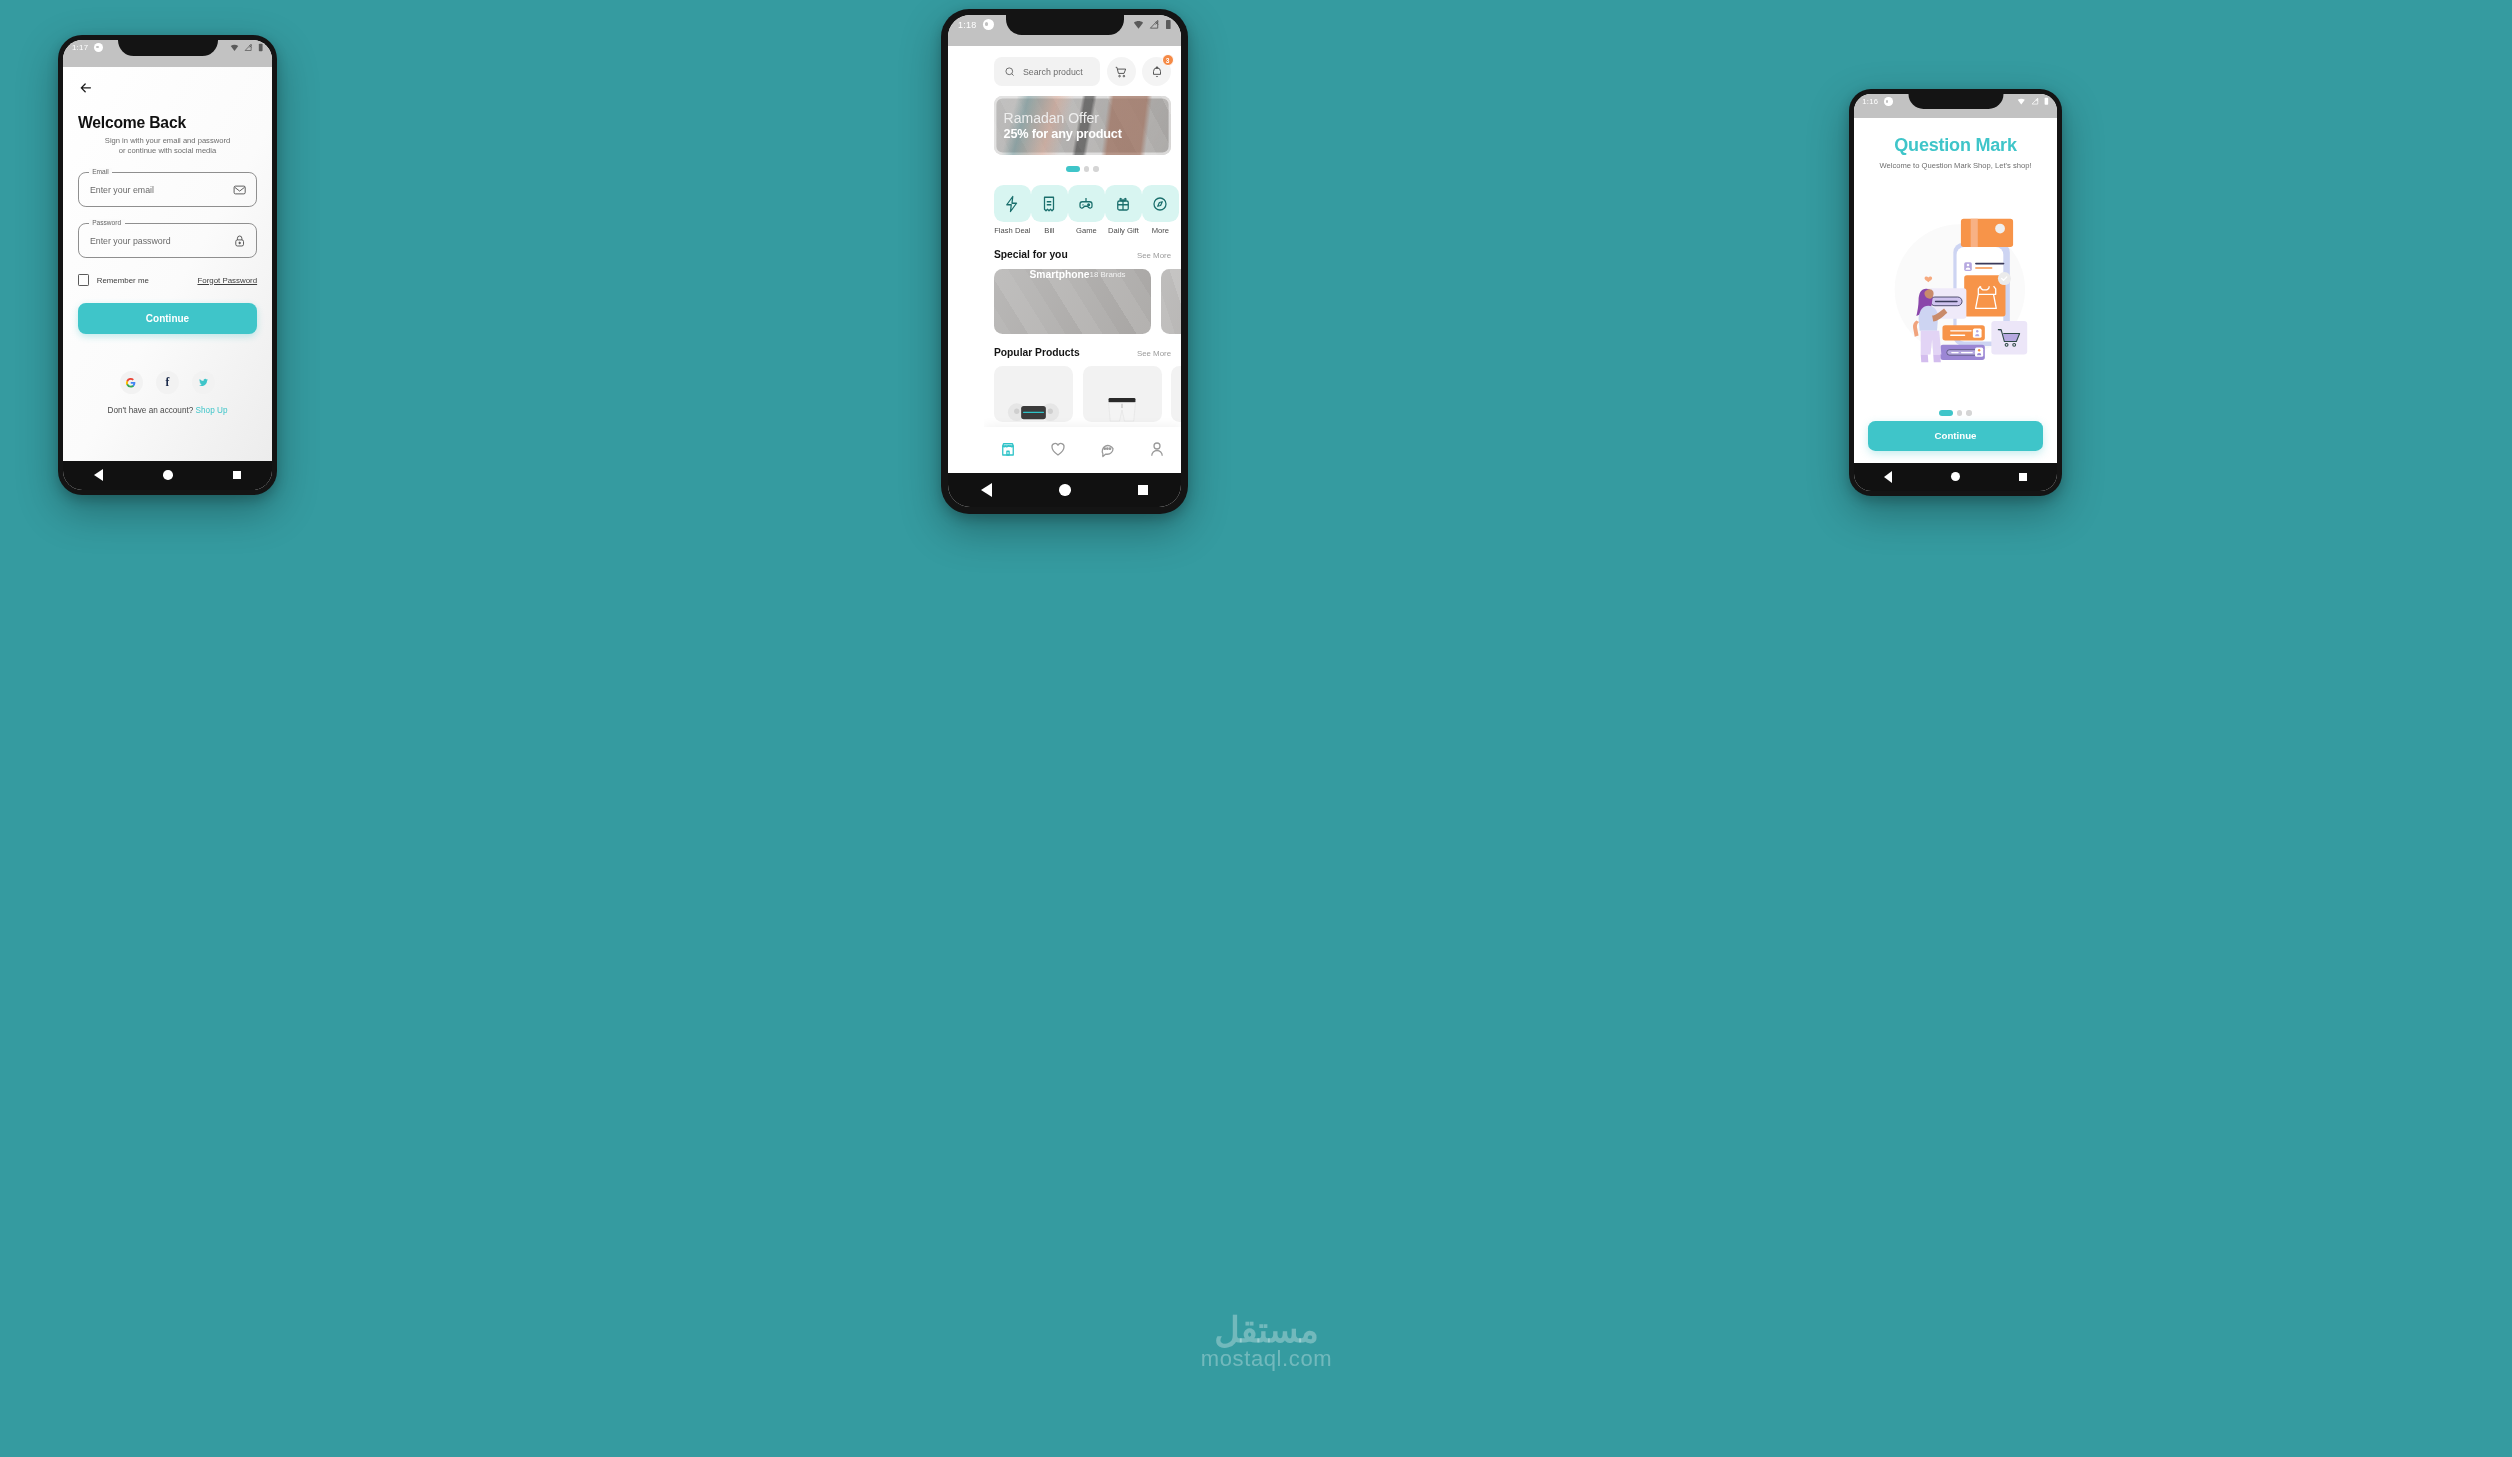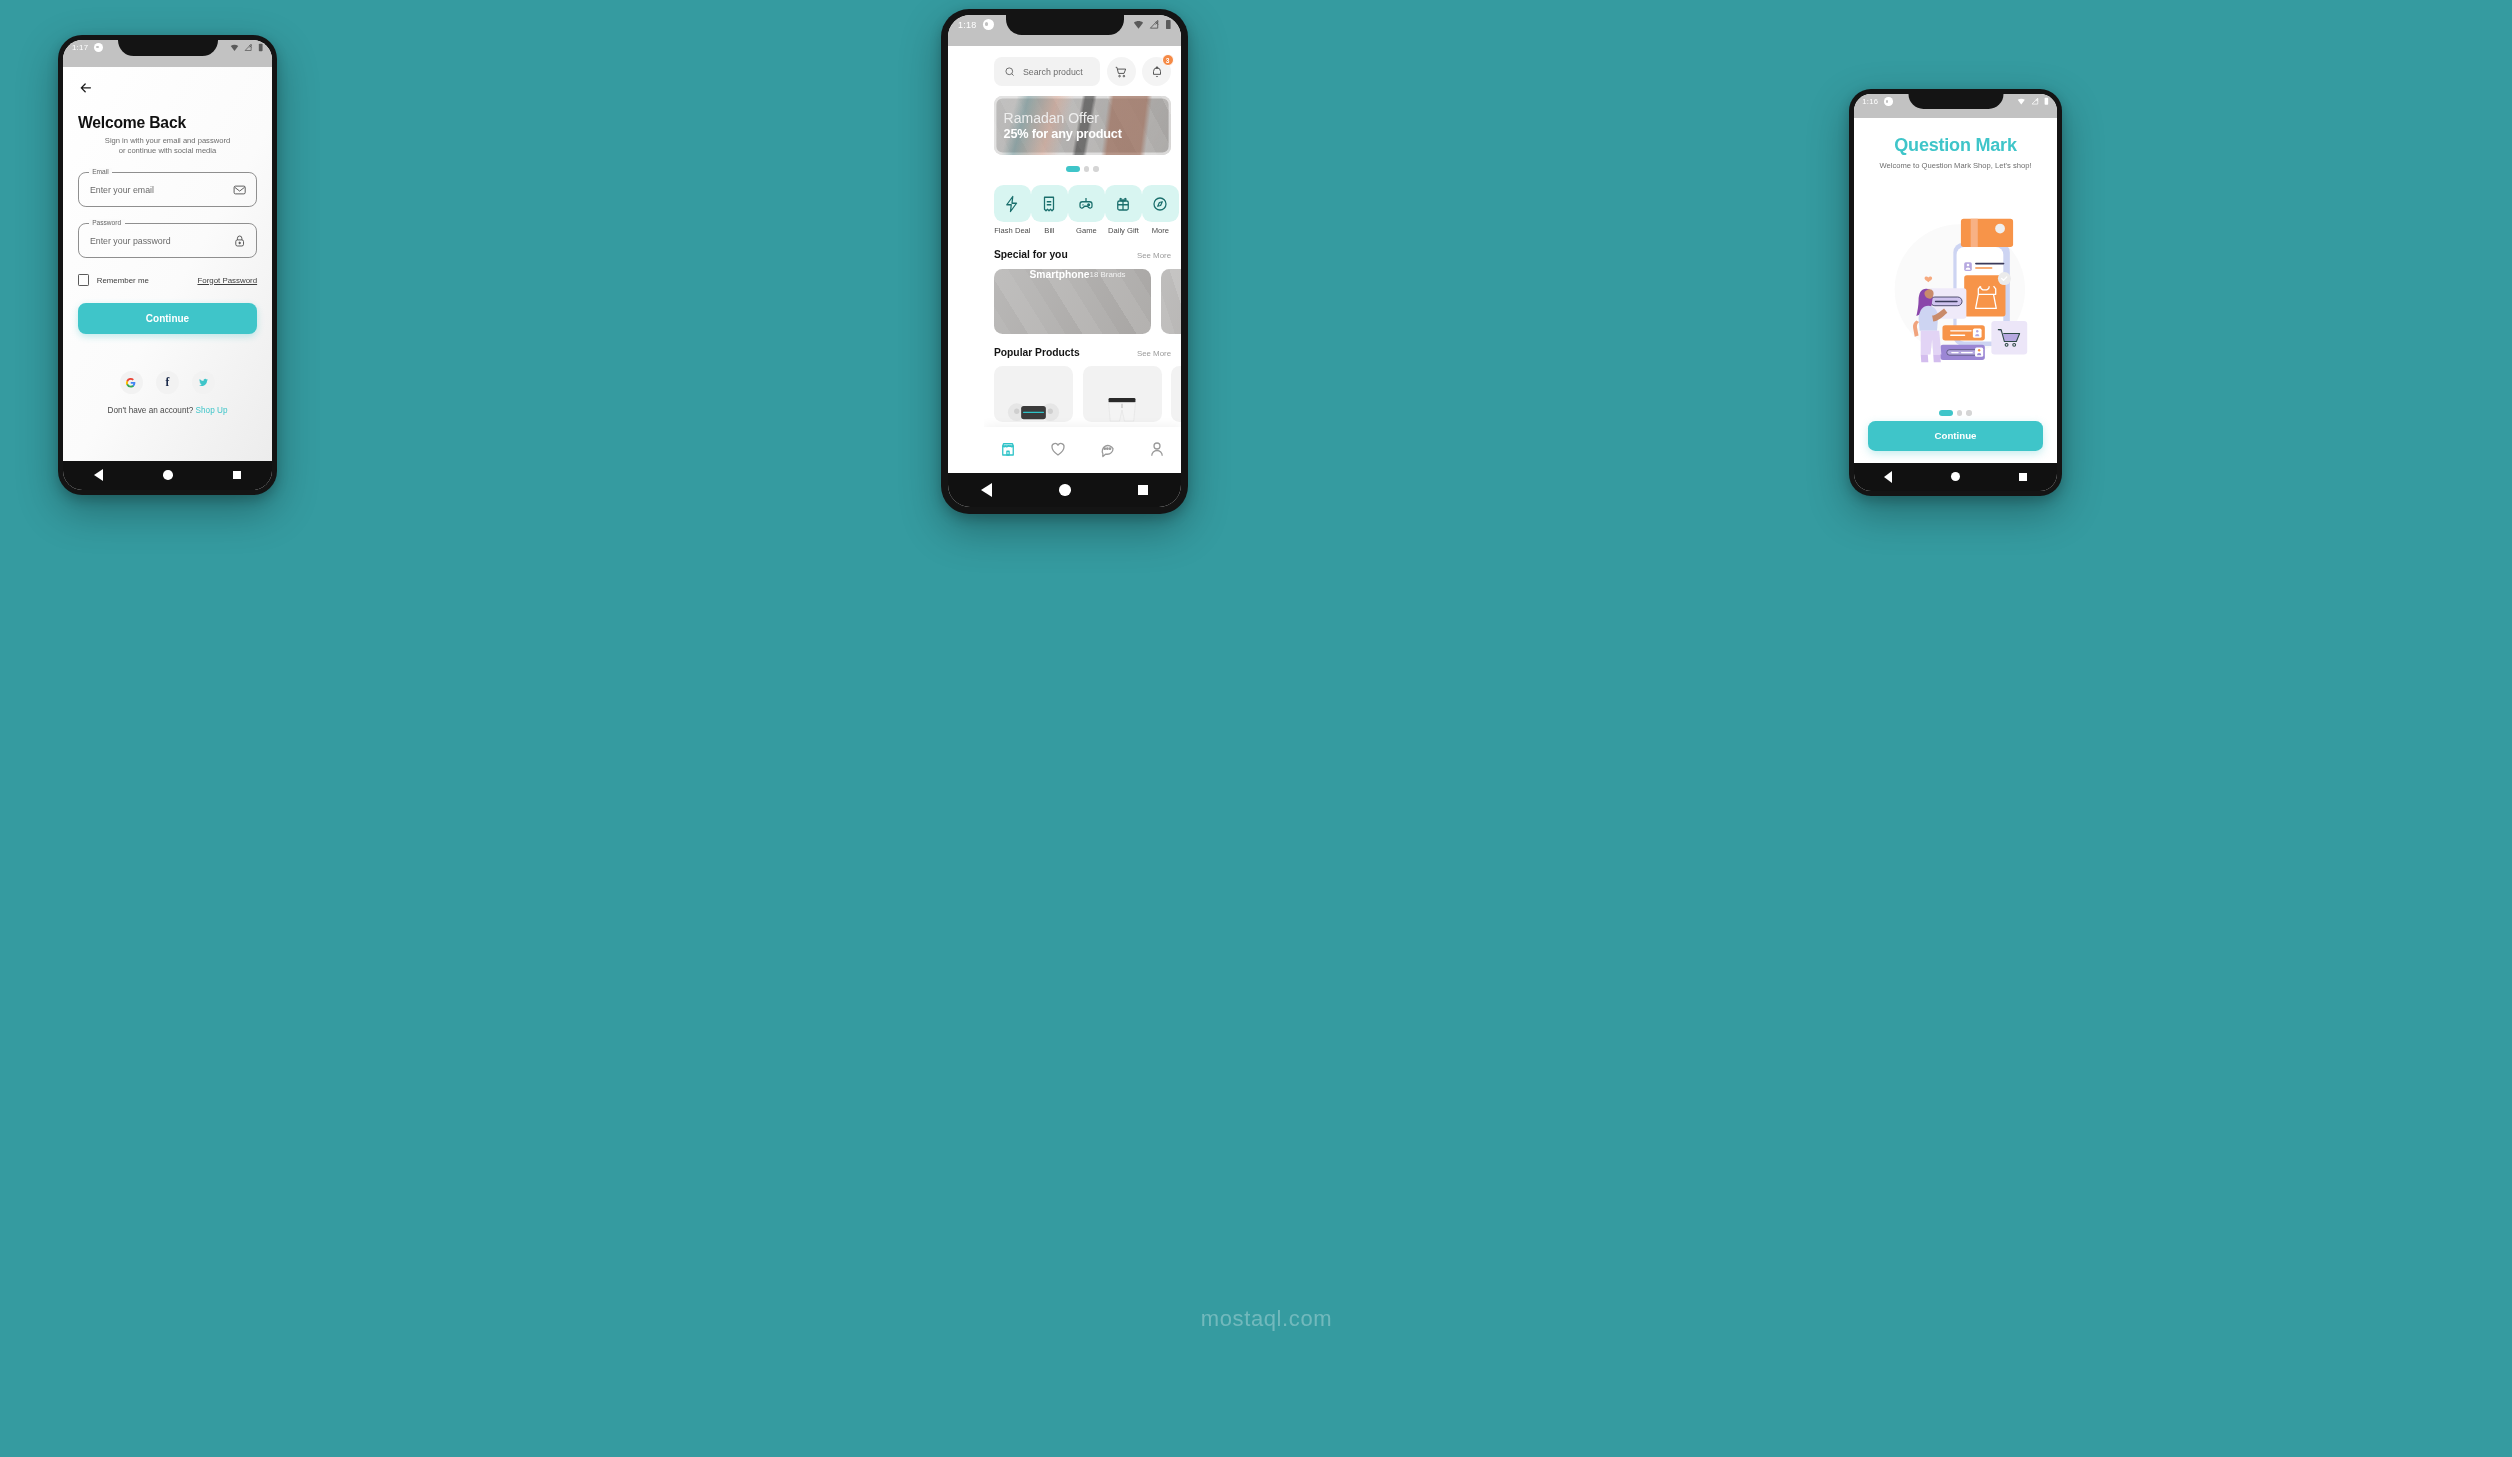--- a/index.html
+++ b/index.html
@@ -700,15 +700,16 @@
 
     <div class="navbar">
       <span class="nav-back"></span>
       <span class="nav-home"></span>
       <span class="nav-recent"></span>
     </div>
   </div>
 </div>
 
 <div id="watermark">
+  <div id="wm-ar">مستقل</div>
   <div id="wm-en">mostaql.com</div>
 </div>
 
 
 </body></html>

